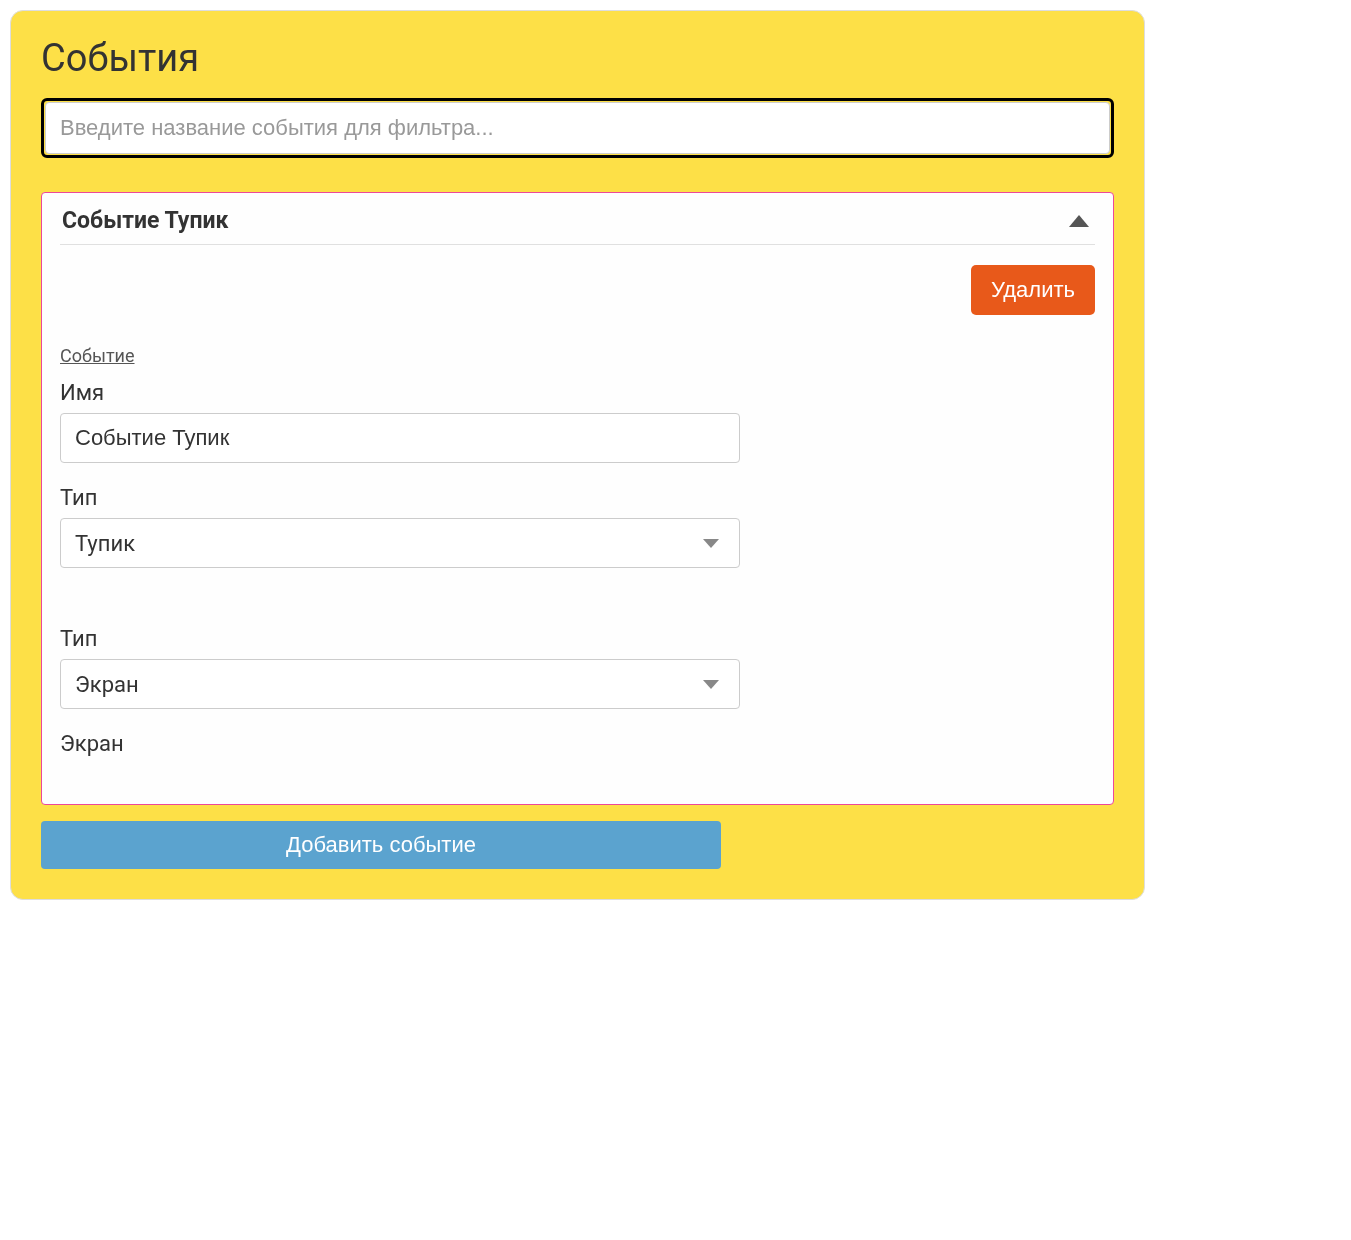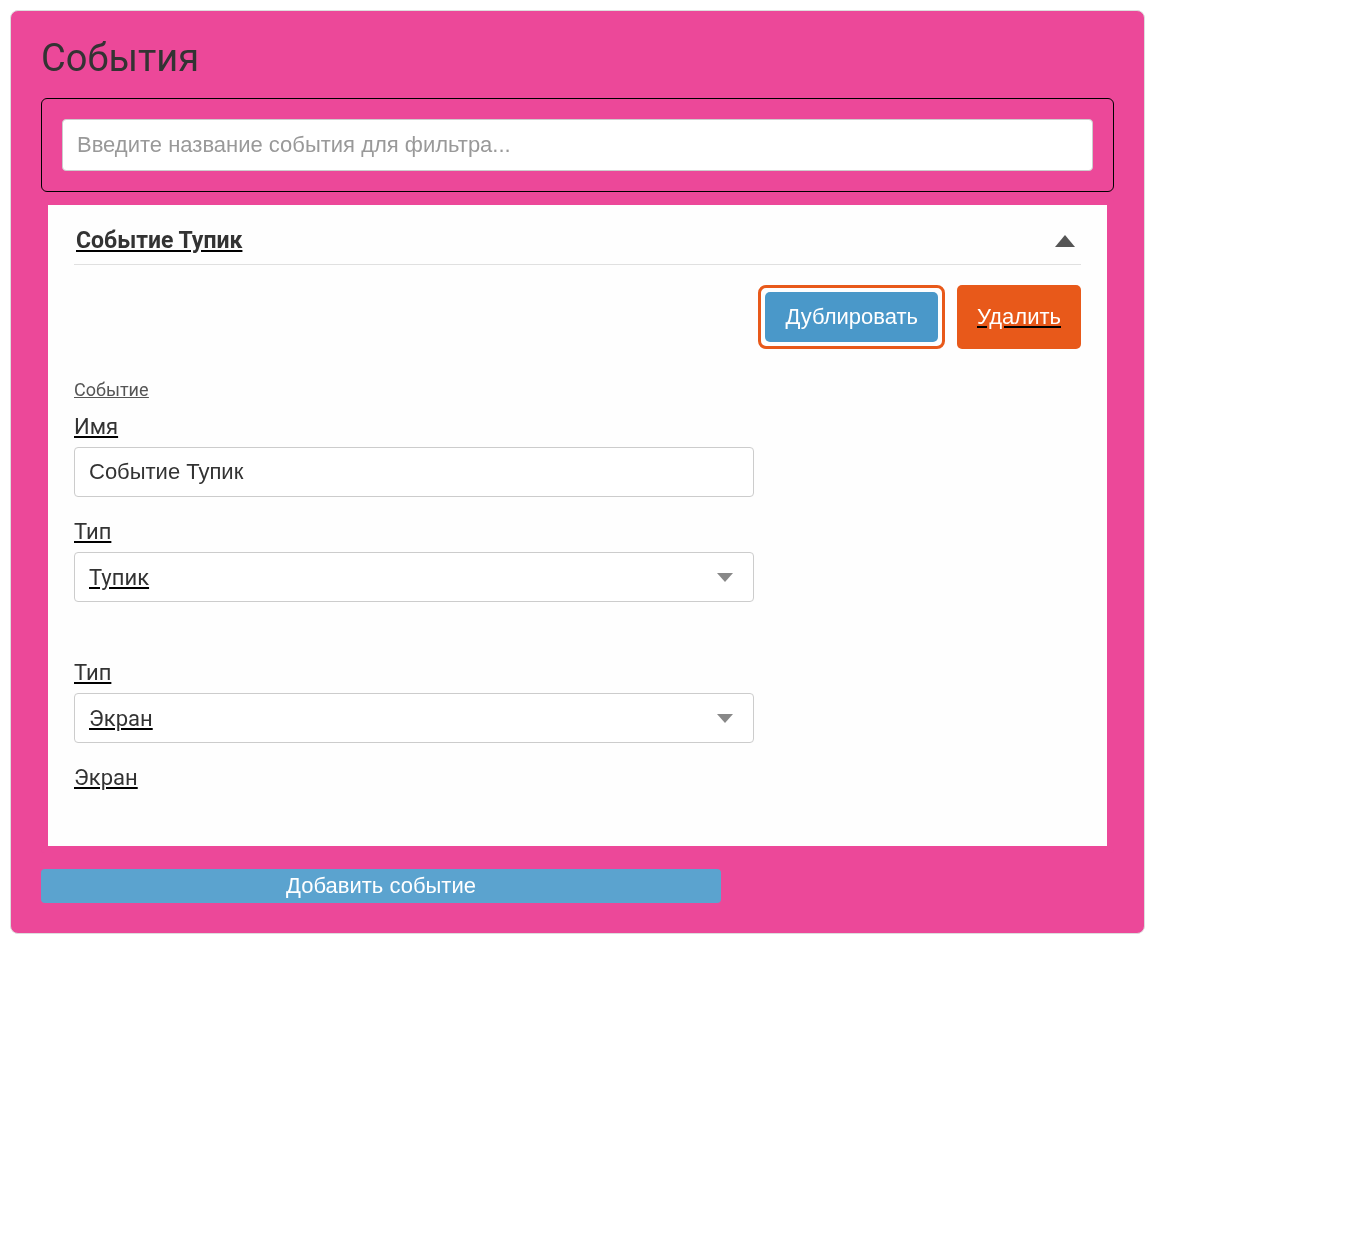--- a/index.html
+++ b/index.html
@@ -7,57 +7,56 @@
       padding: 0;
       box-sizing: border-box;
     }
     body {
       font-family: -apple-system, BlinkMacSystemFont, "Segoe UI", Roboto, "Helvetica Neue", Arial, sans-serif;
       background: #fff;
       padding: 10px;
     }
     .panel {
       border: 1px solid #ddd;
-      border-radius: 8px;
-      background: #ec4899;
+      border-radius: 13px;
+      background: #fde047;
       padding: 25px 30px 30px 30px;
       max-width: 1135px;
     }
     .panel-title {
       font-size: 38px;
       font-weight: 400;
       color: #333;
       margin-bottom: 18px;
     }
     .filter-wrapper {
-      border: 1px solid #000000;
+      border: 3px solid #000000;
       border-radius: 6px;
-      padding: 20px;
-      margin-bottom: 6px;
+      padding: 1px;
+      margin-bottom: 34px;
     }
     .filter-input {
       width: 100%;
       height: 52px;
       padding: 0 14px;
       font-size: 22px;
       color: #555;
       border: 1px solid #ccc;
       border-radius: 4px;
       background: #fff;
       outline: none;
     }
     .filter-input::placeholder {
       color: #999;
     }
     .event-card {
       background: #fefefe;
-      border: 7px solid #ec4899;
-      border-radius: 4px;
-      padding: 8px;
-      text-decoration: underline;
+      border: 1px solid #ec4899;
+      border-radius: 4px;
+      padding: 0;
     }
     .event-header {
       display: flex;
       align-items: center;
       justify-content: space-between;
       padding: 14px 20px 10px 20px;
       cursor: pointer;
     }
     .event-header-title {
       font-size: 23px;
@@ -146,21 +145,21 @@
       border-top: 9px solid #888;
       margin-right: 6px;
     }
     .section-gap {
       height: 36px;
     }
     .add-event-btn {
       display: block;
       width: 680px;
       max-width: 100%;
-      height: 34px;
+      height: 48px;
       background: #5ba3cf;
       color: #fff;
       font-size: 22px;
       border: none;
       border-radius: 4px;
       margin-top: 16px;
       cursor: pointer;
     }
   </style>
 </head>
@@ -176,23 +175,20 @@
   <div class="event-card">
     <div class="event-header">
       <span class="event-header-title">Событие Тупик</span>
       <span class="chevron-up-icon"></span>
     </div>
     <hr class="event-divider">
 
     <div class="event-body">
 
       <div class="event-actions">
-        <div class="btn-duplicate-wrapper">
-          <button class="btn btn-blue">Дублировать</button>
-        </div>
         <button class="btn btn-orange">Удалить</button>
       </div>
 
       <div class="section-label">Событие</div>
 
       <div class="form-group">
         <label class="form-label">Имя</label>
         <input type="text" class="form-input" value="Событие Тупик" style="">
       </div>
 

